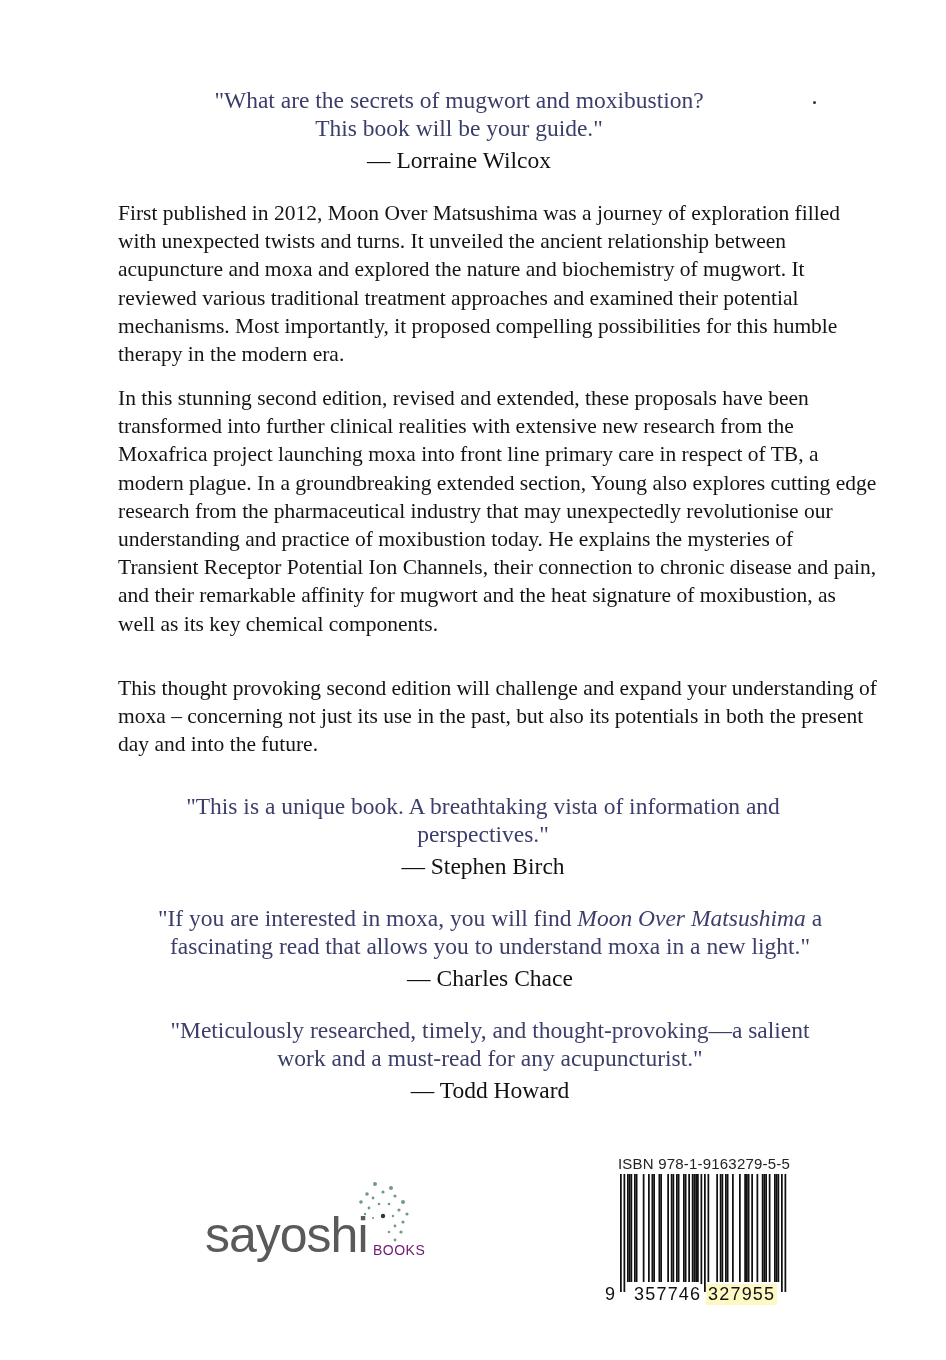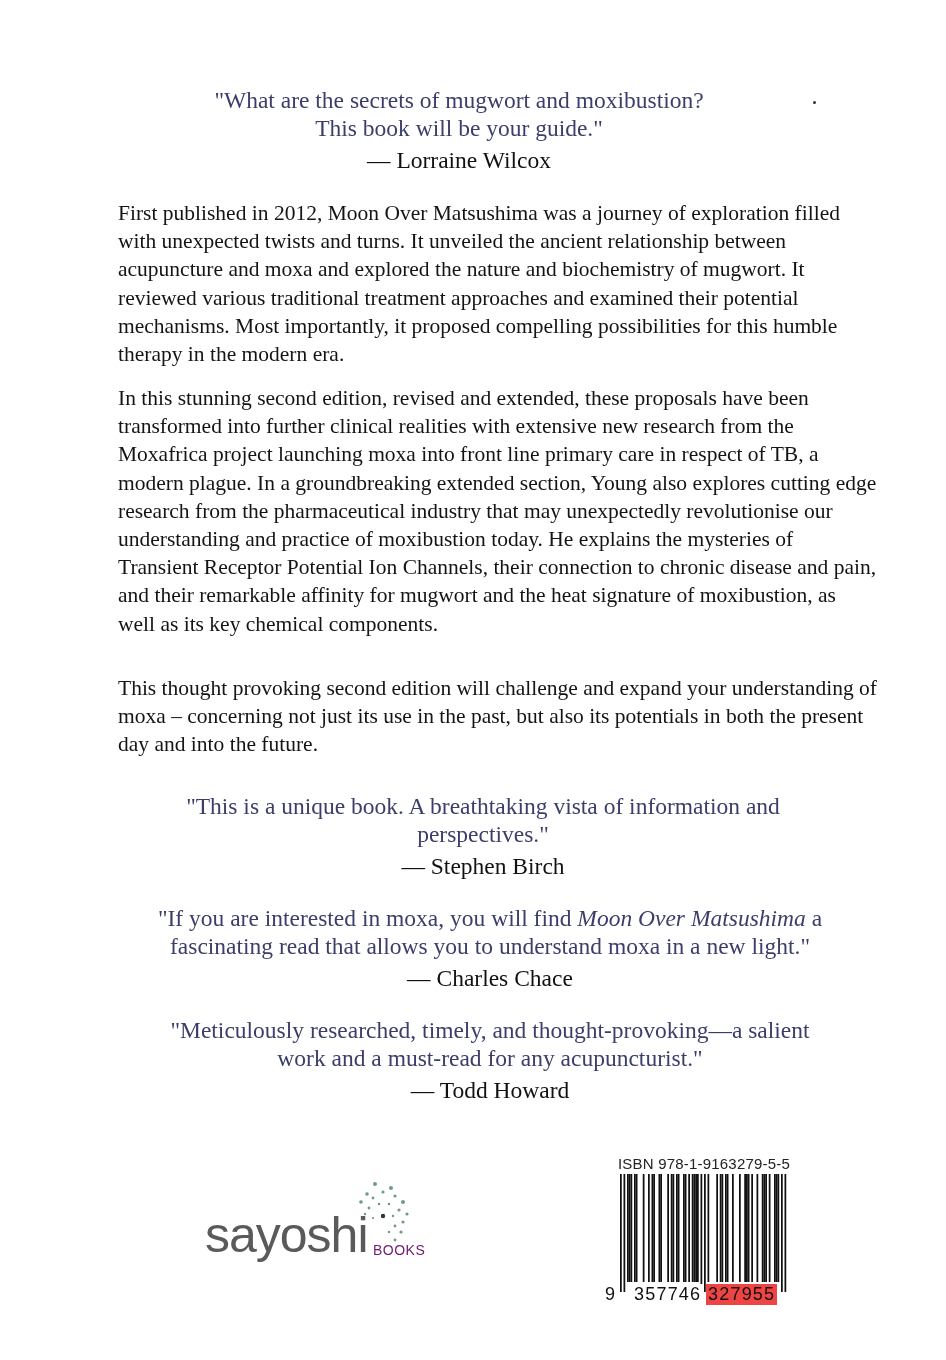--- a/index.html
+++ b/index.html
@@ -18,21 +18,21 @@
   .logo-books { position: absolute; left: 168px; top: 62px; font-family: "Liberation Sans", "DejaVu Sans", sans-serif;
                 font-size: 14px; color: #701a75; letter-spacing: 0.5px; }
   .logo-dots { position: absolute; left: 140px; top: 0; width: 80px; height: 70px; }
 
   .isbn-block { position: absolute; left: 610px; top: 1155px; width: 180px; }
   .isbn-text { font-family: "Liberation Sans", "DejaVu Sans", sans-serif; font-size: 15px; color: #222; text-align: right; margin: 0; letter-spacing: 0.2px; }
   .barcode { position: relative; width: 180px; height: 130px; margin-top: 2px; }
   .barcode svg { position: absolute; left: 0; top: 0; }
   .bc-digit-first { position: absolute; left: -5px; top: 110px; font-family: "Liberation Sans", "DejaVu Sans", sans-serif; font-size: 18px; color: #111; }
   .bc-digits-left { position: absolute; left: 22px; top: 110px; font-family: "Liberation Sans", "DejaVu Sans", sans-serif; font-size: 18px; color: #111; letter-spacing: 1.2px; background: #fff; padding: 0 2px; }
-  .bc-digits-right { position: absolute; left: 96px; top: 110px; font-family: "Liberation Sans", "DejaVu Sans", sans-serif; font-size: 18px; color: #111; letter-spacing: 1.2px; background: #ef4444; padding: 0 2px; }
+  .bc-digits-right { position: absolute; left: 96px; top: 110px; font-family: "Liberation Sans", "DejaVu Sans", sans-serif; font-size: 18px; color: #111; letter-spacing: 1.2px; background: #fef9c3; padding: 0 2px; }
 </style>
 </head>
 <body>
 
 <div class="quote-block" style="top: 86px; left: -14px;">
   <p class="quote">"What are the secrets of mugwort and moxibustion?</p>
   <p class="quote">This book will be your guide."</p>
   <p class="attrib">— Lorraine Wilcox</p>
 </div>
 <div class="stray-dot"></div>

